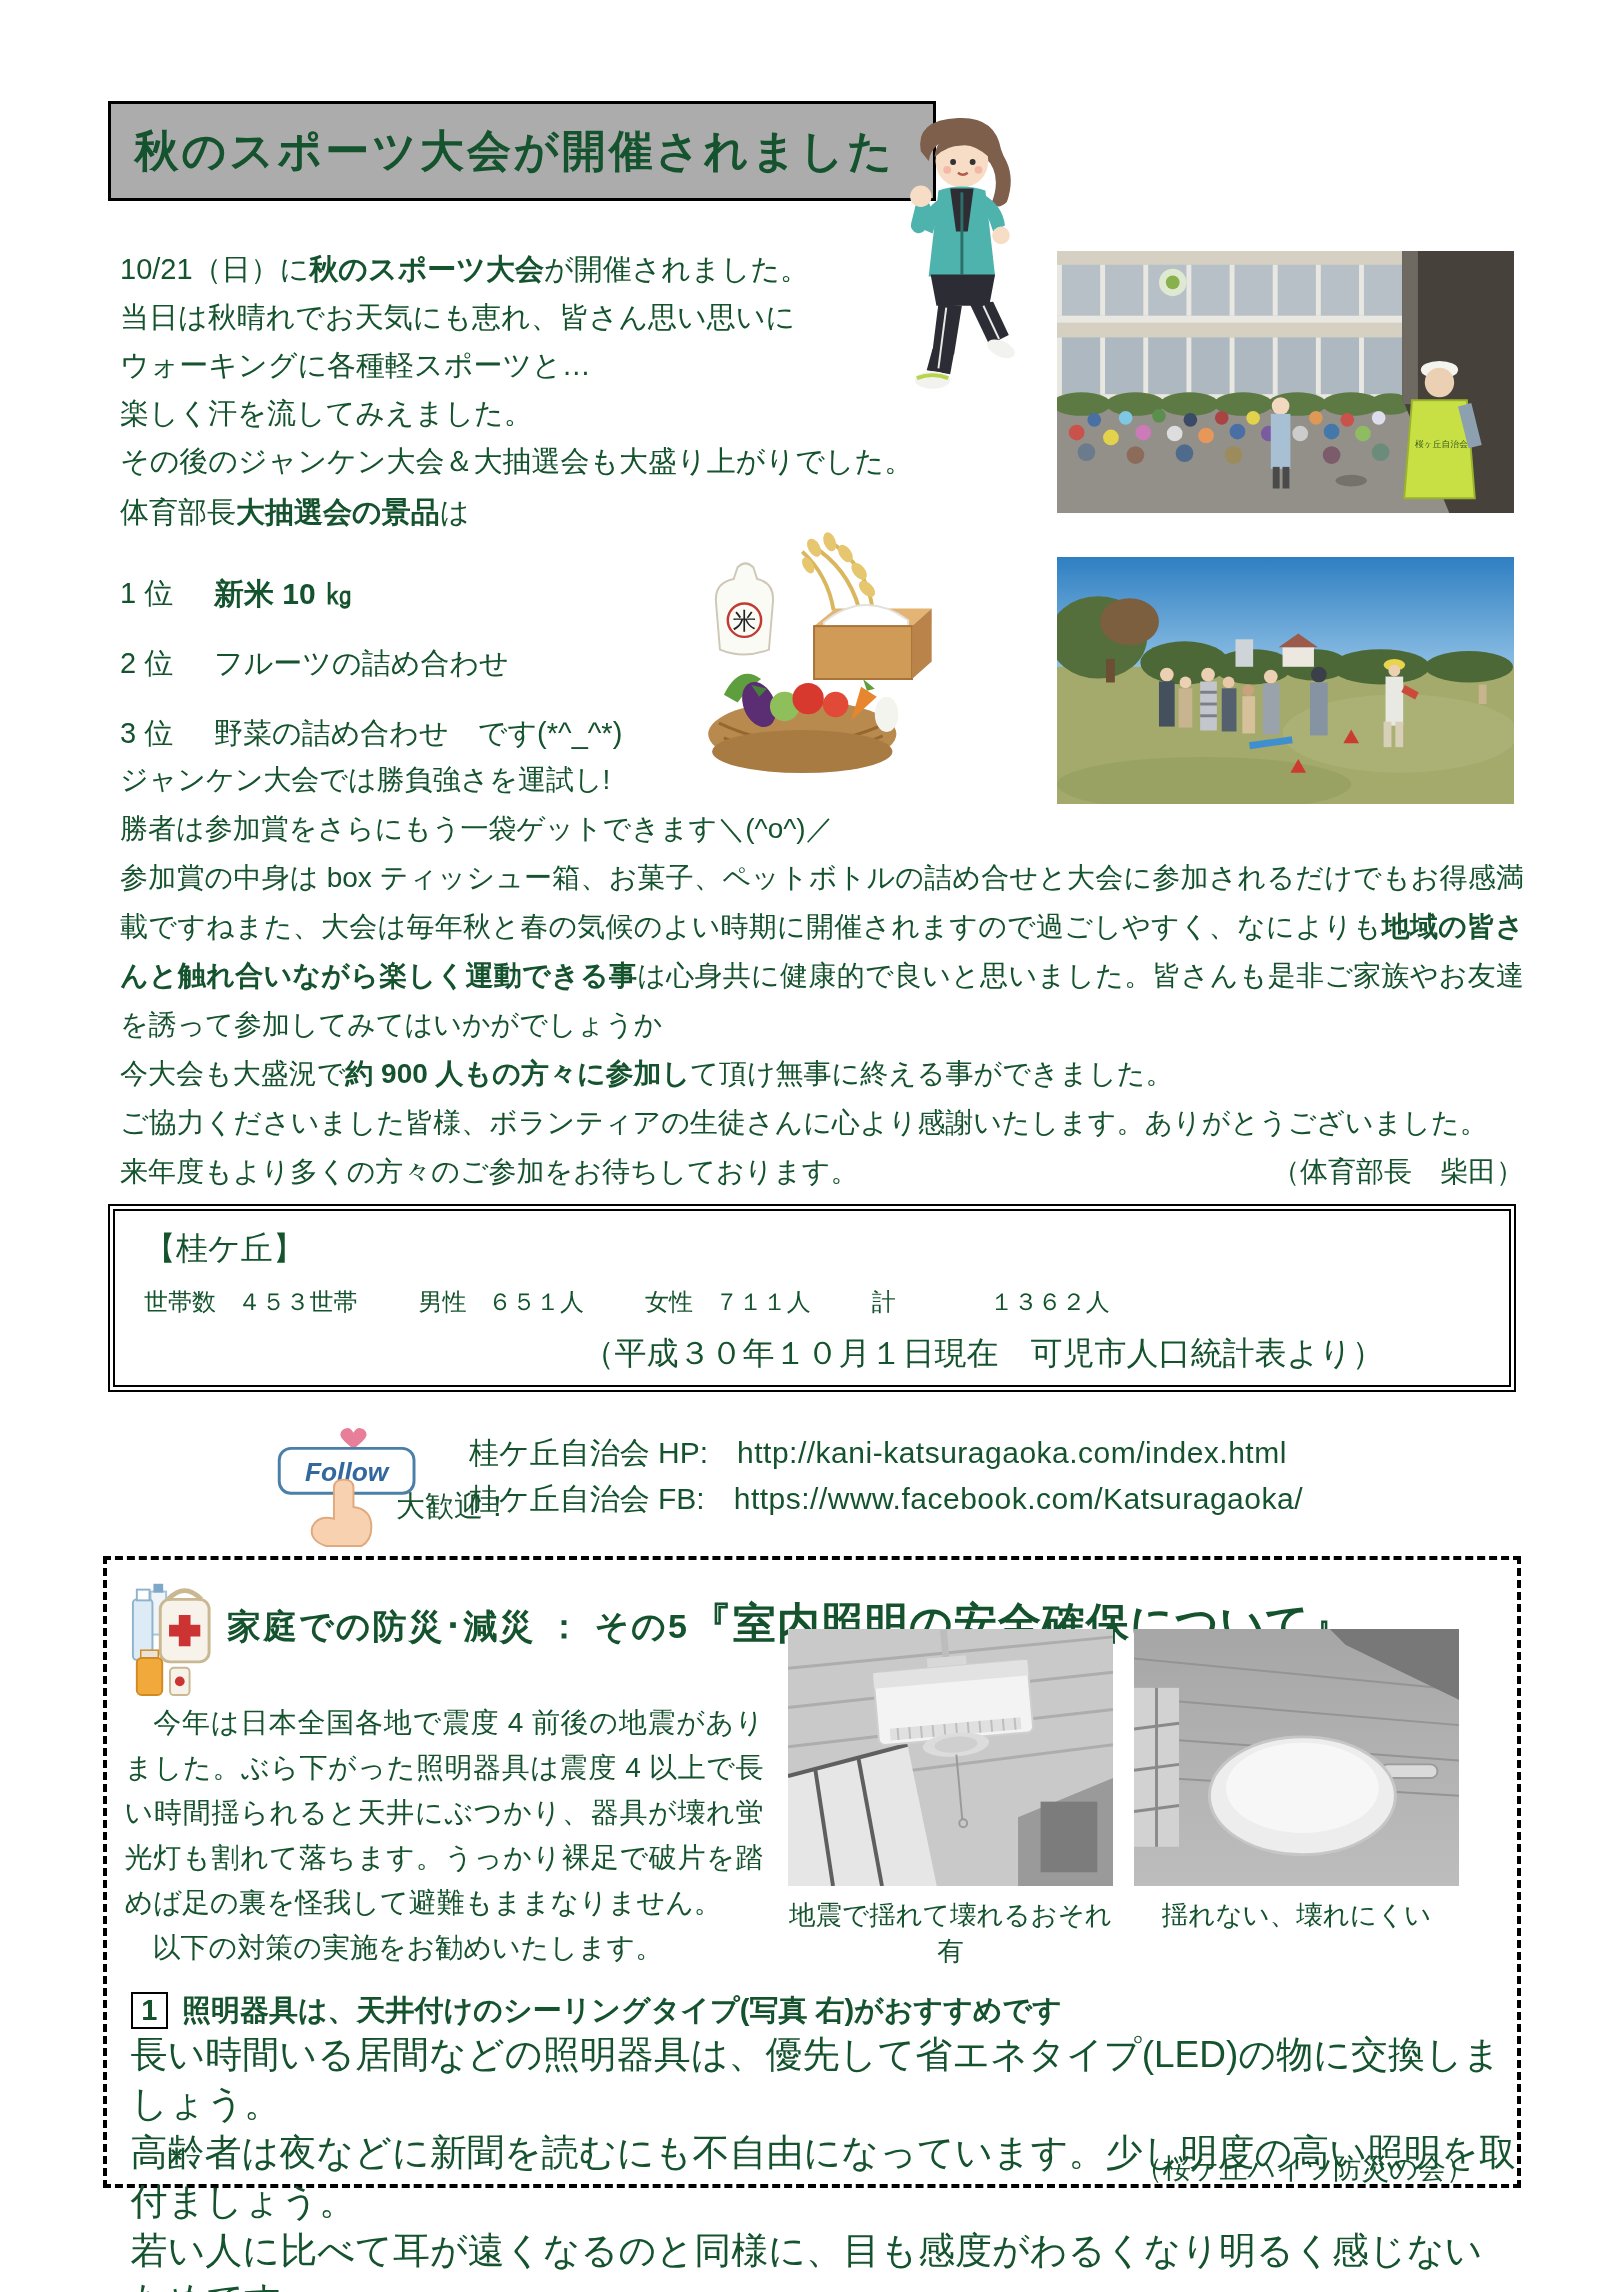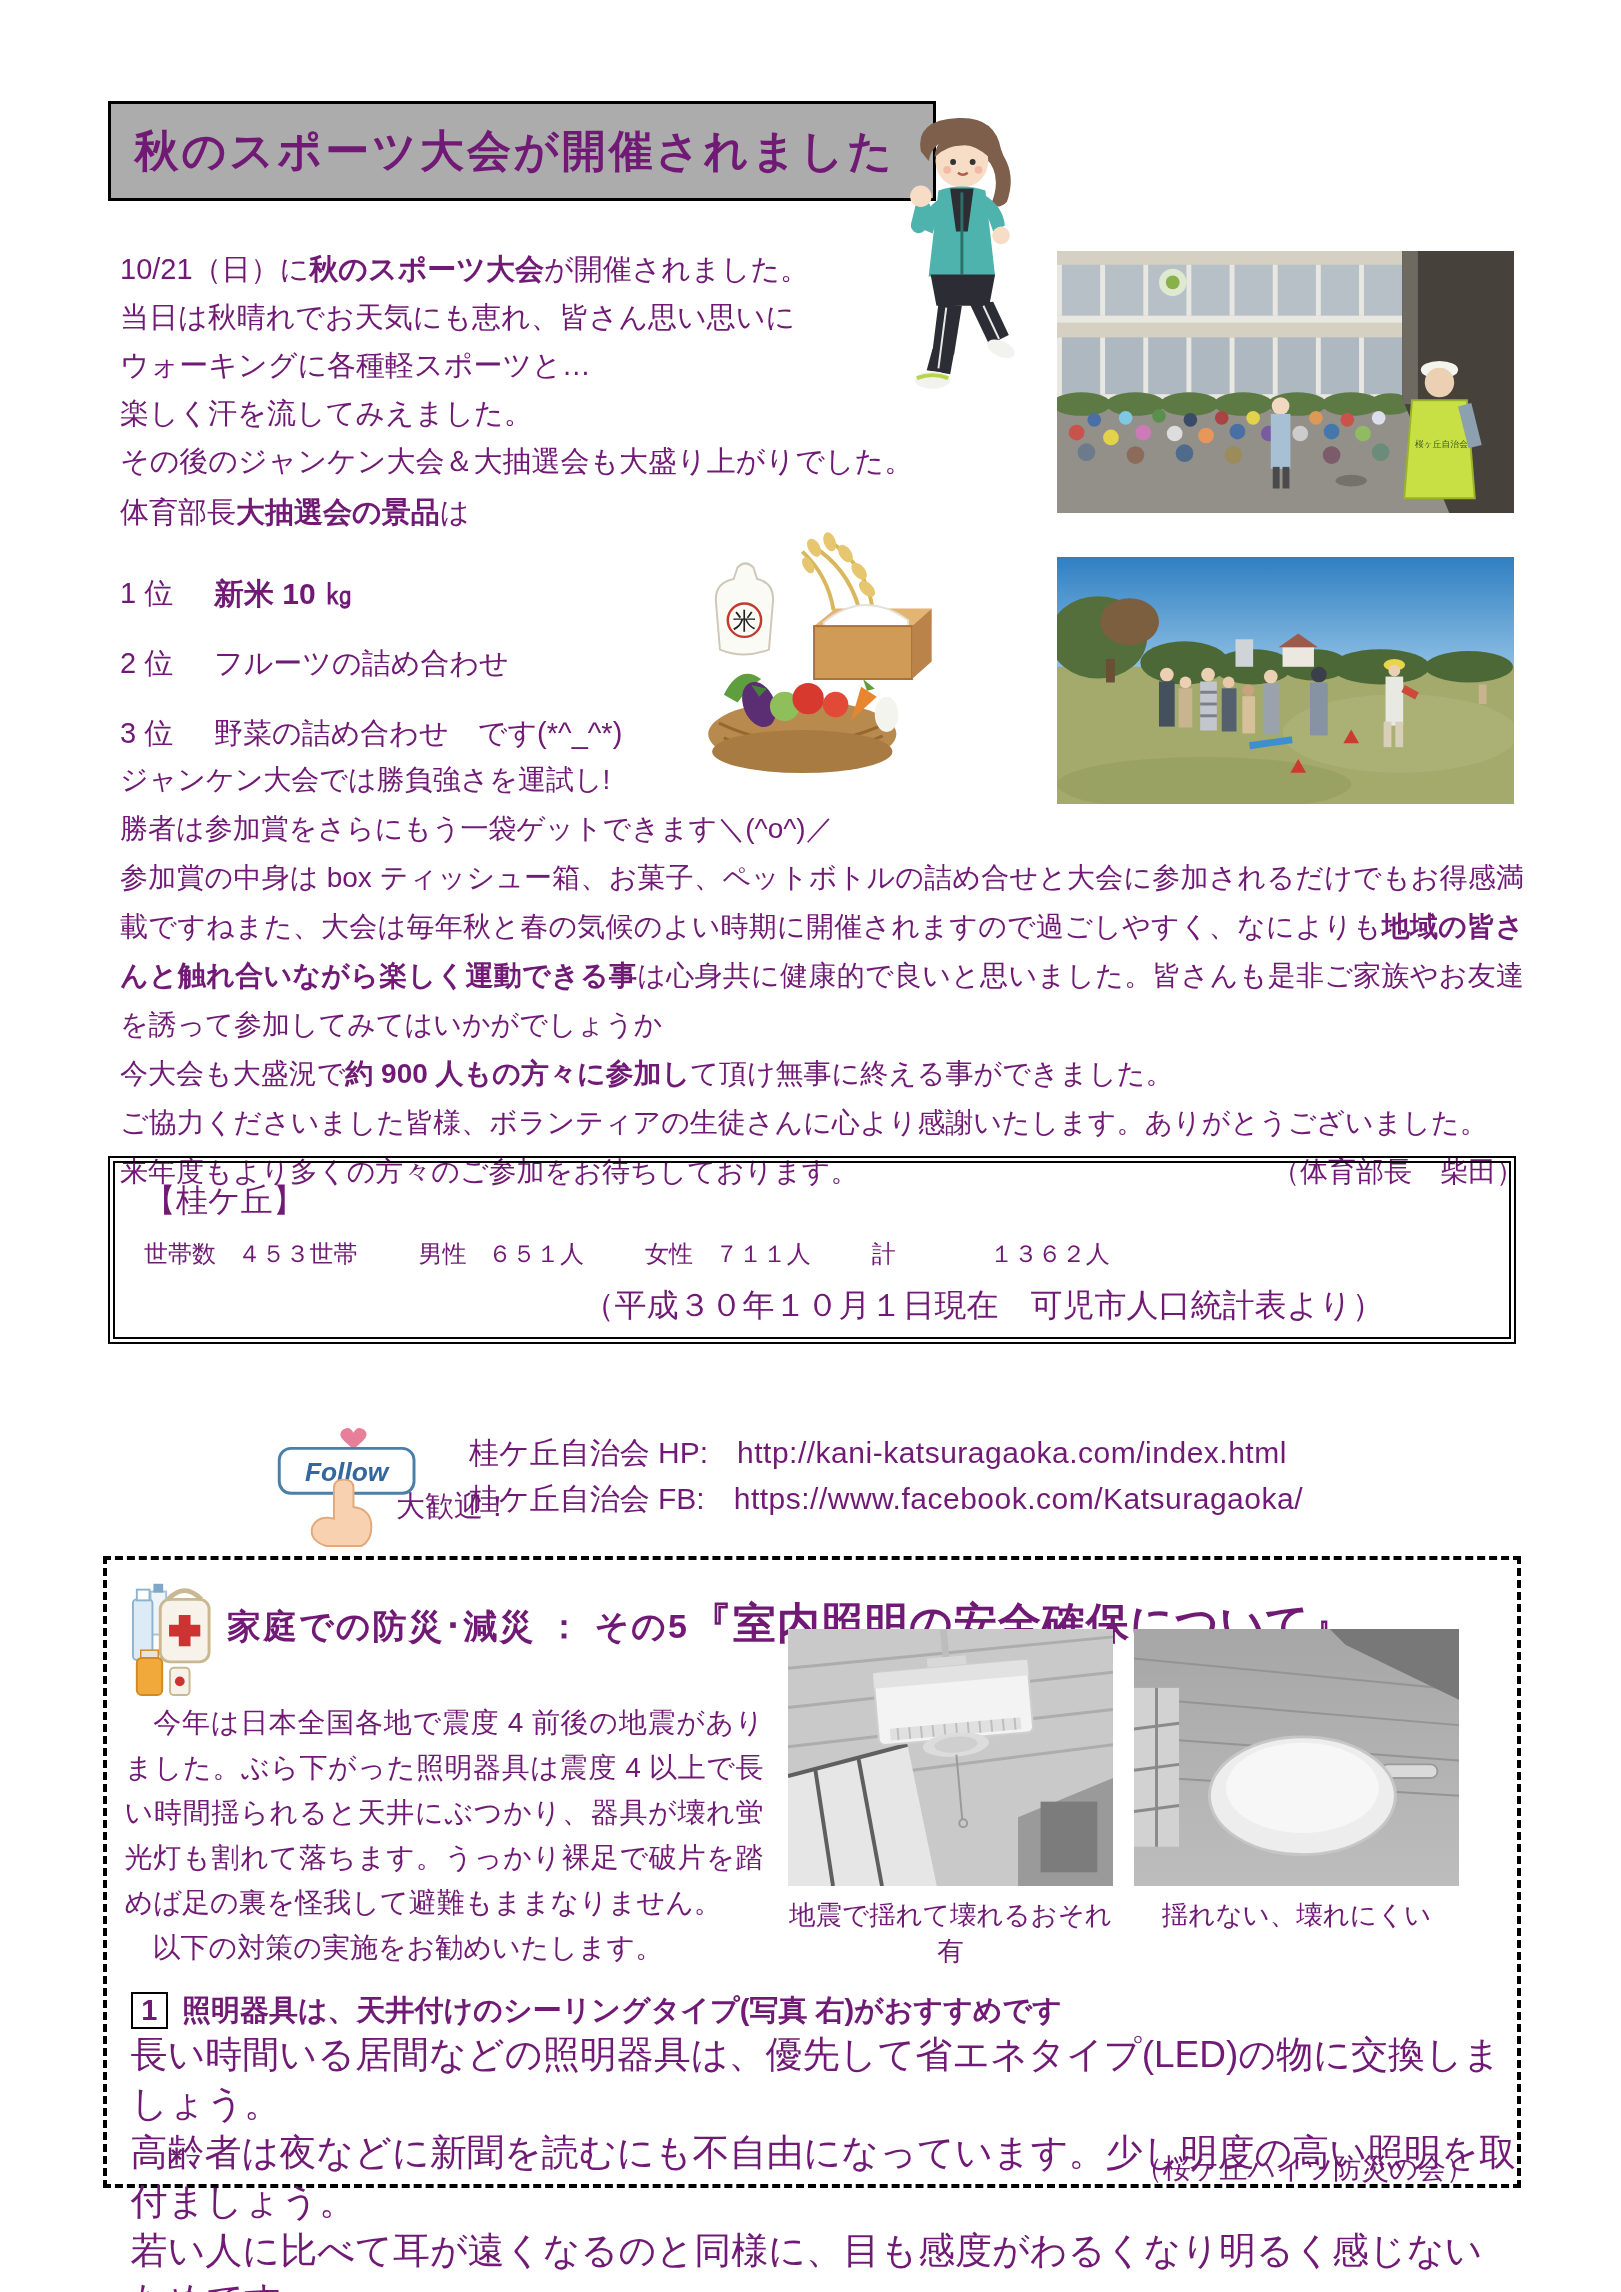--- a/index.html
+++ b/index.html
@@ -1,17 +1,17 @@
 <!DOCTYPE html>
 <html><head>
 <meta charset="utf-8">
 <style>
   html,body{margin:0;padding:0;background:#e9e9e9;}
   #page{position:relative;width:1621px;height:2293px;background:#ffffff;margin:0 auto;
-        font-family:"Liberation Sans","DejaVu Sans",sans-serif;color:#701a75;overflow:hidden;}
+        font-family:"Liberation Sans","DejaVu Sans",sans-serif;color:#14532d;overflow:hidden;}
   .abs{position:absolute;}
   
   .title-box{left:108px;top:101px;width:828px;height:100px;background:#acacac;border:3.9px solid #000;
              box-sizing:border-box;display:flex;align-items:center;padding-left:23.5px;
              font-size:44px;font-weight:600;letter-spacing:2.9px;}
   .jogger{left:870px;top:108px;width:174px;height:286px;z-index:3;}
   
   .intro{left:120px;top:245px;width:931px;font-size:29px;line-height:48px;}
   .teaser{left:120px;top:493px;font-size:29px;}
   b.inl{font-weight:bold;}
@@ -20,21 +20,21 @@
   .prize-rank{width:94px;}
   .prize-name{}
   .prize-row:first-child .prize-name{font-weight:bold;font-size:30px;}
   .illus-rice{left:665px;top:532px;width:302px;height:247px;}
   .photo1{left:1057px;top:251px;width:457px;height:262px;}
   .photo2{left:1057px;top:557px;width:457px;height:247px;}
   
   .report{left:120px;top:755px;width:1404px;font-size:28px;line-height:49px;text-align:justify;}
   .report .credit{float:right;}
   
-  .stats-box{left:108px;top:1156px;width:1408px;height:188px;border:2.9px solid #000;box-sizing:border-box;}
+  .stats-box{left:108px;top:1204px;width:1408px;height:188px;border:2.9px solid #000;box-sizing:border-box;}
   .stats-inner{position:absolute;inset:2.9px;border:2px solid #000;padding:15.7px 29px;box-sizing:border-box;}
   .stats-title{font-size:32px;}
   .stats-row{font-size:24px;margin-top:15.7px;display:flex;align-items:baseline;}
   .stats-row .lbl{margin-right:21.6px;}
   .stats-row .val{margin-right:61px;}
   .stats-row .val:last-child{margin-right:0;}
   .stats-row .gap-big{margin-right:94px;}
   .stats-source{font-size:32px;text-align:right;padding-right:96px;margin-top:13.7px;}
   
   .follow-icon{left:271px;top:1423px;width:162px;height:125px;}

